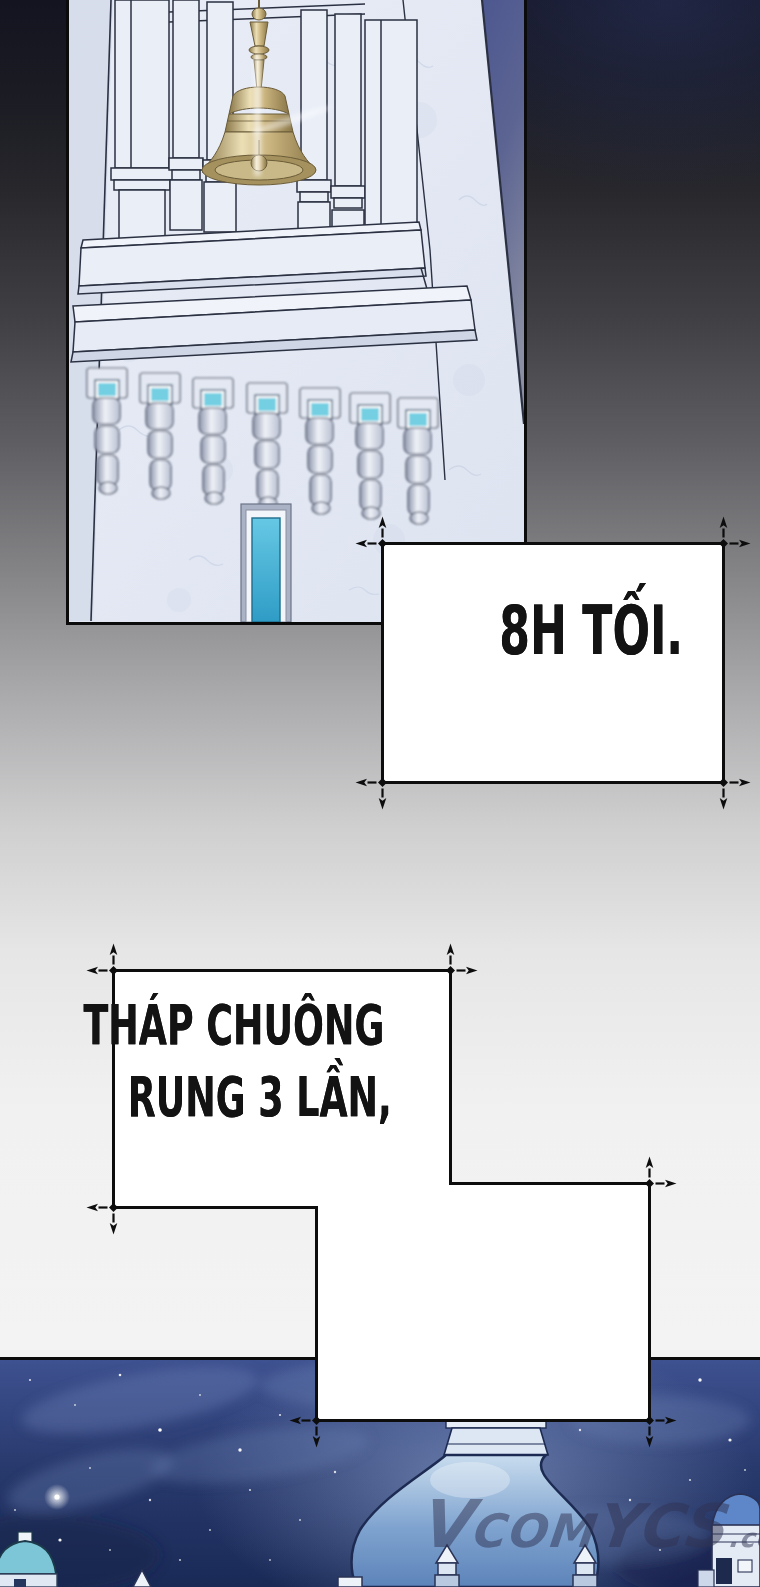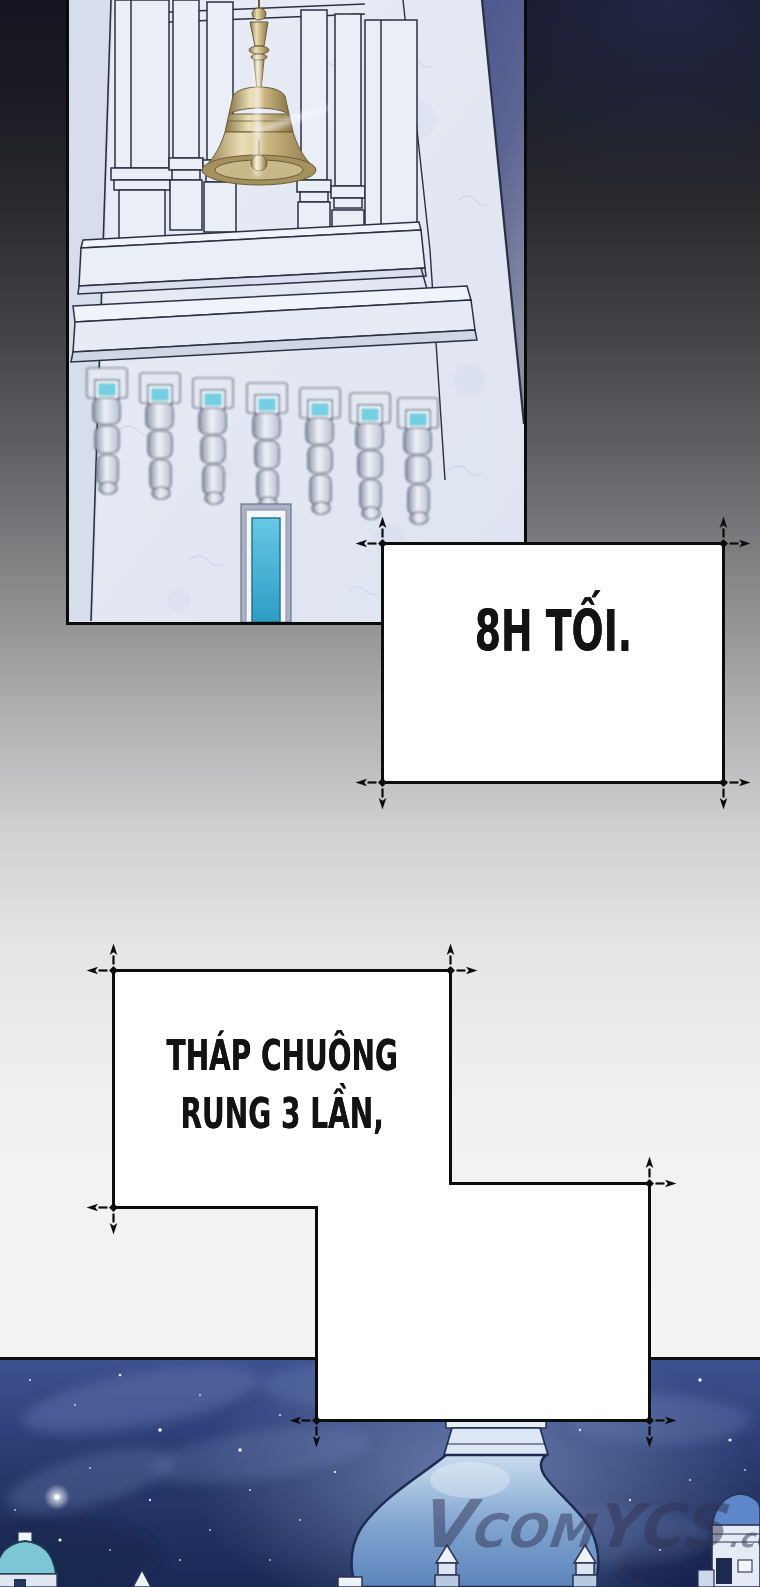--- a/index.html
+++ b/index.html
@@ -29,22 +29,22 @@
   .wm-com{font-size:46px;letter-spacing:2px;}
   .wm-ycs{font-size:60px;letter-spacing:2px;}
   .wm-co{font-size:26px;letter-spacing:1px;}
   
   .frames{position:absolute;inset:0;z-index:4;pointer-events:none;}
   
   .caption{position:absolute;z-index:5;display:flex;flex-direction:column;align-items:center;
       justify-content:center;text-align:center;color:var(--caption-ink,#131313);font-weight:700;}
   .caption .line{display:block;transform:scale(0.7,1.06);transform-origin:50% 50%;
       white-space:nowrap;text-shadow:0 0 0.6px currentColor;}
-  .cap1{left:384px;top:546px;width:338px;height:170px;font-size:54px;}
-  .cap2{left:115px;top:967px;width:334px;height:233px;font-size:40px;}
+  .cap1{left:384px;top:546px;width:338px;height:170px;font-size:63px;align-items:flex-end;}
+  .cap2{left:115px;top:944px;width:334px;height:233px;font-size:52px;align-items:flex-end;}
   .cap2 .line{margin:6px 0;}
   .cap3{left:318px;top:1185px;width:330px;height:233px;font-size:34px;padding-bottom:14px;box-sizing:border-box;}
   .cap3 .line{margin:2px 0;}
 </style>
 </head>
 <body>
 
 <div class="page">
 
   <div class="bg"></div>

